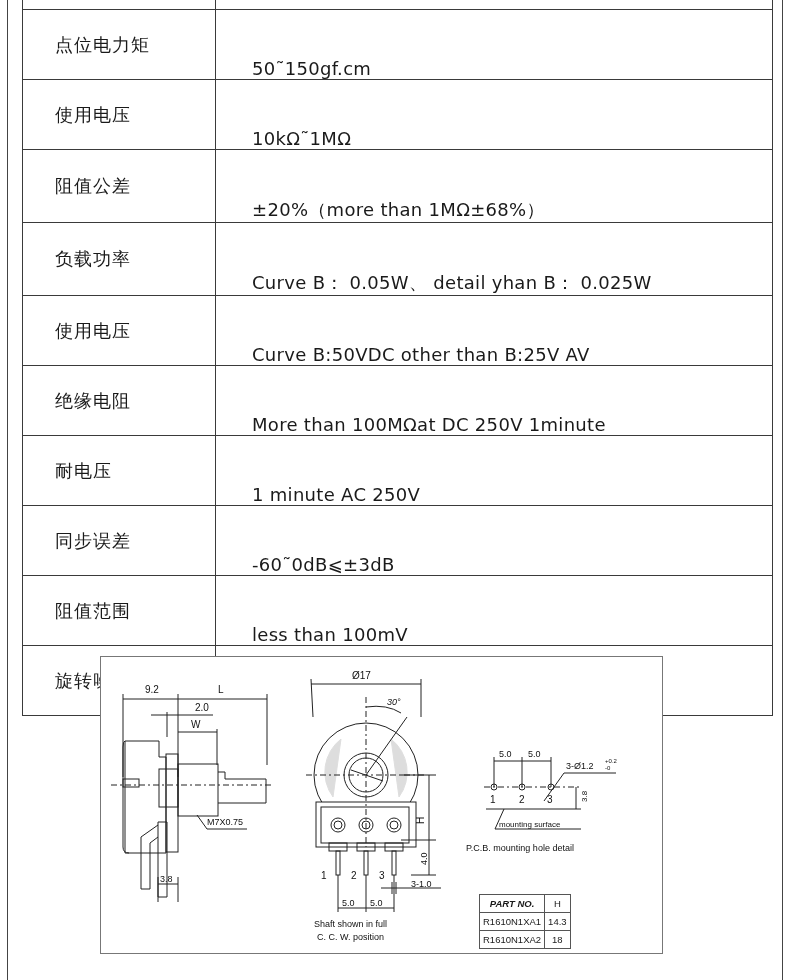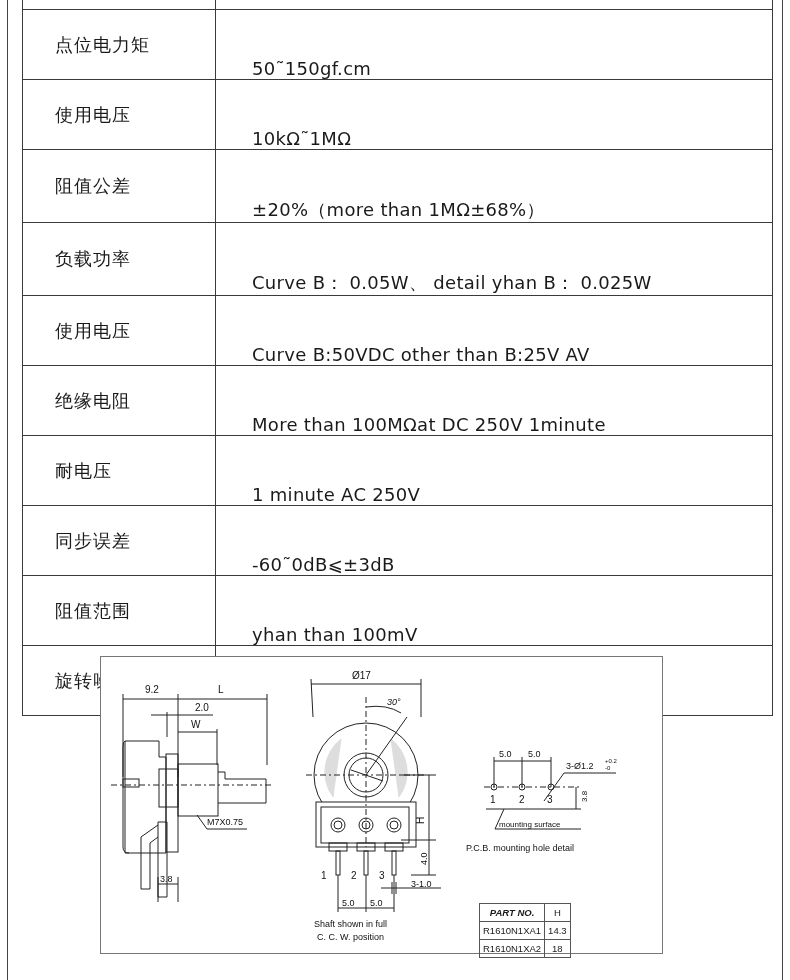--- a/index.html
+++ b/index.html
@@ -15,21 +15,21 @@
   .row-top td { height:10px; }
   .row td { height:45px; }
   .row-double td { height:92px; }
   .row-double td.label { vertical-align:top; padding-top:11px; }
   .row-double .line { height:46px; line-height:46px; }
 
   .drawing { position:absolute; left:100px; top:656px; width:561px; height:296px;
              border:1px solid #777; background:#fff; }
   .drawing svg { position:absolute; left:0; top:0; }
   .dtext { font-family:"Liberation Sans",sans-serif; fill:#111; }
-  .parts { position:absolute; left:378px; top:246px; border-collapse:collapse;
+  .parts { position:absolute; left:378px; top:237px; border-collapse:collapse;
            font-family:"Liberation Sans",sans-serif; font-size:9.5px; }
   .parts td { border:1px solid #555; padding:2px 3px; text-align:center; height:13px; }
   .parts td.ph { font-style:italic; font-weight:bold; }
 </style>
 </head>
 <body>
 
 <div class="outer-left"></div>
 <div class="outer-right"></div>
 
@@ -83,21 +83,21 @@
   </tr>
   <tr class="row">
     <td class="label">同步误差</td>
     <td class="value">
           <span class="line">-60˜0dB⩽±3dB</span>
         </td>
   </tr>
   <tr class="row">
     <td class="label">阻值范围</td>
     <td class="value">
-          <span class="line">yhan than 100mV</span>
+          <span class="line">less than 100mV</span>
         </td>
   </tr>
   <tr class="row">
     <td class="label">旋转噪音</td>
     <td class="value">
           <span class="line">10000cycles</span>
         </td>
   </tr>
 </tbody>
   </table>

